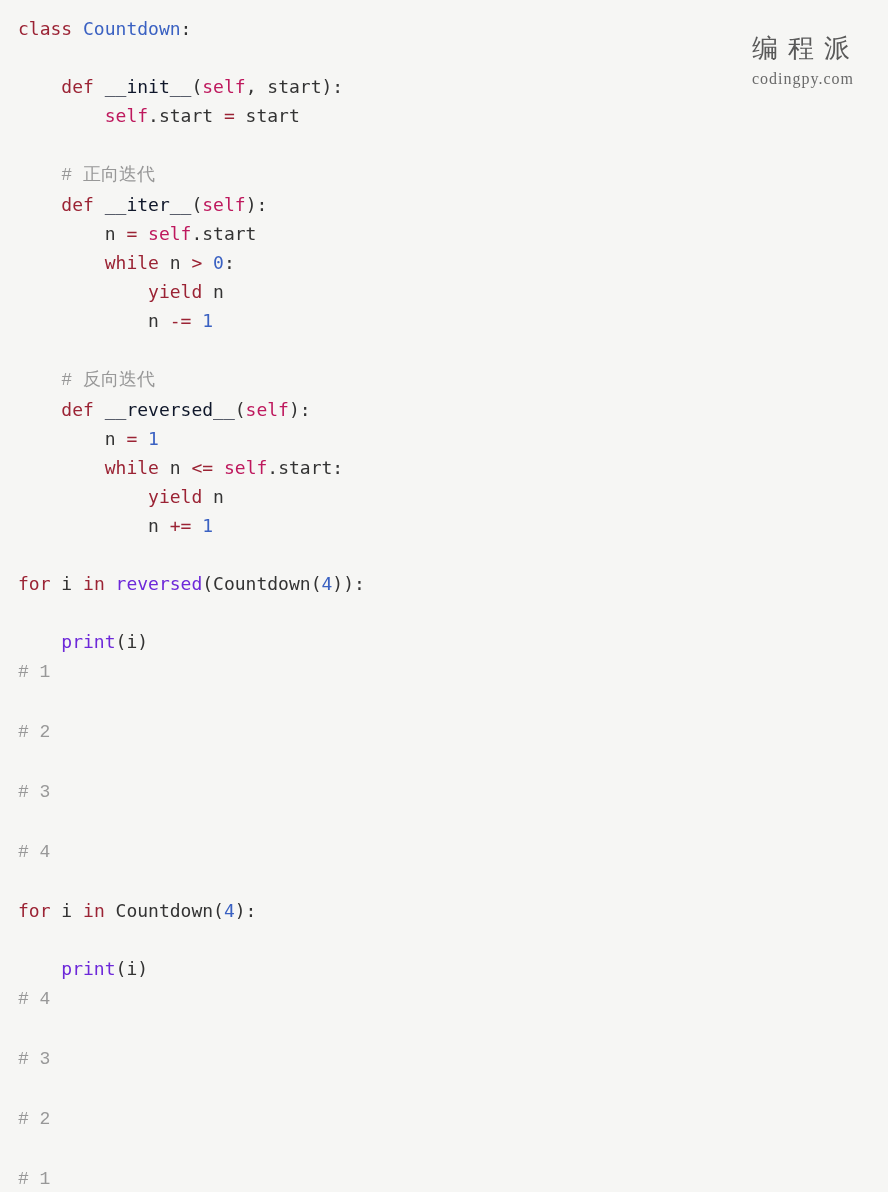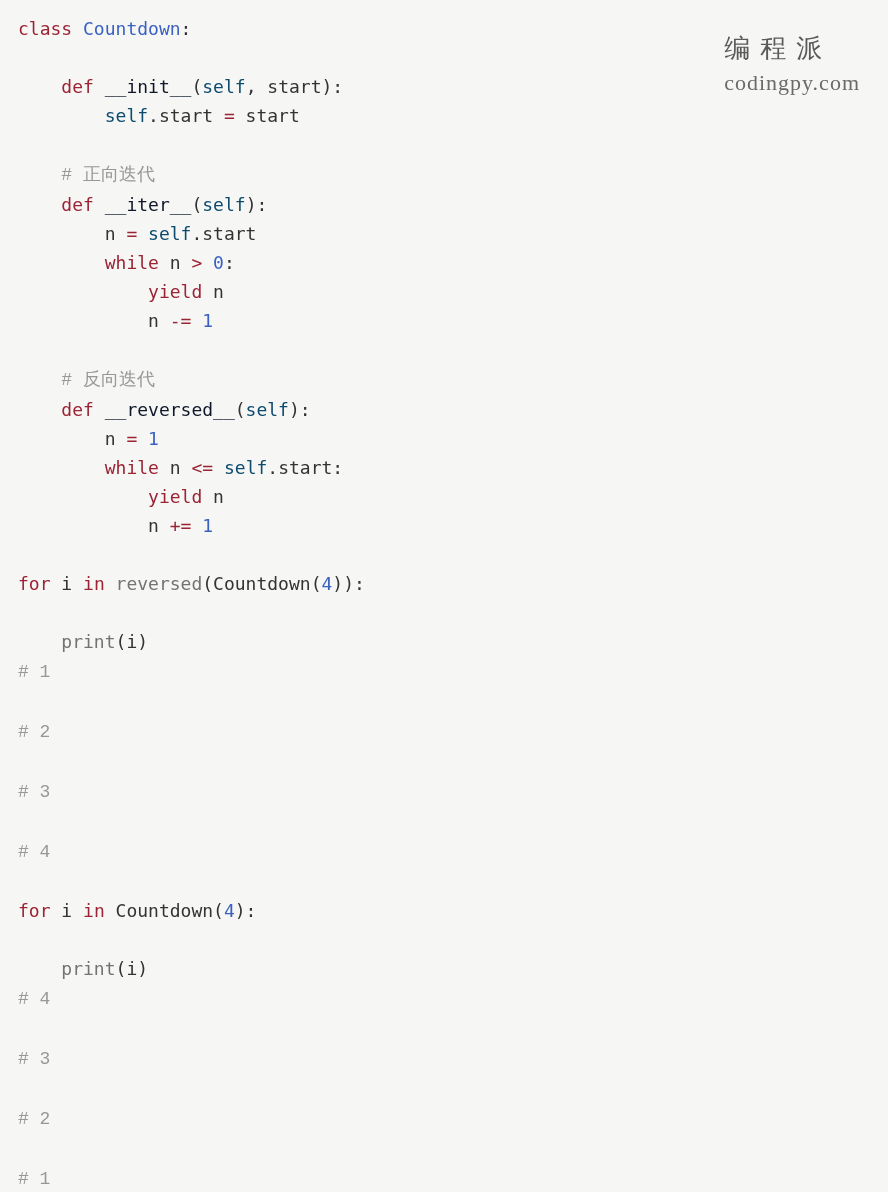--- a/index.html
+++ b/index.html
@@ -26,33 +26,33 @@
     color: #6a6a6a;
   }
   .watermark .cn {
     font-family: "STKaiti", "KaiTi", "Kaiti SC", serif;
     font-size: 26px;
     letter-spacing: 10px;
     color: #5a5a5a;
   }
   .watermark .en {
     font-family: Georgia, "Times New Roman", serif;
-    font-size: 22px;
+    font-size: 16px;
     letter-spacing: 1px;
     color: #6a6a6a;
     margin-top: 4px;
   }
   .tok-kw   { color: #9b2334; }
   .tok-cls  { color: #3a61c2; }
   .tok-fn   { color: #0f172a; }
-  .tok-self { color: #0c4a6e; }
+  .tok-self { color: #be185d; }
   .tok-op   { color: #9b2334; }
   .tok-num  { color: #3a61c2; }
   .tok-cmt  { color: #989898; font-family: Liberation Mono, monospace; }
-  .tok-call { color: #737373; }
+  .tok-call { color: #6d28d9; }
   .tok-pn   { color: #333333; }
 </style>
 </head>
 <body>
 
 <div class="watermark">
   <div class="cn">编程派</div>
   <div class="en">codingpy.com</div>
 </div>
 

